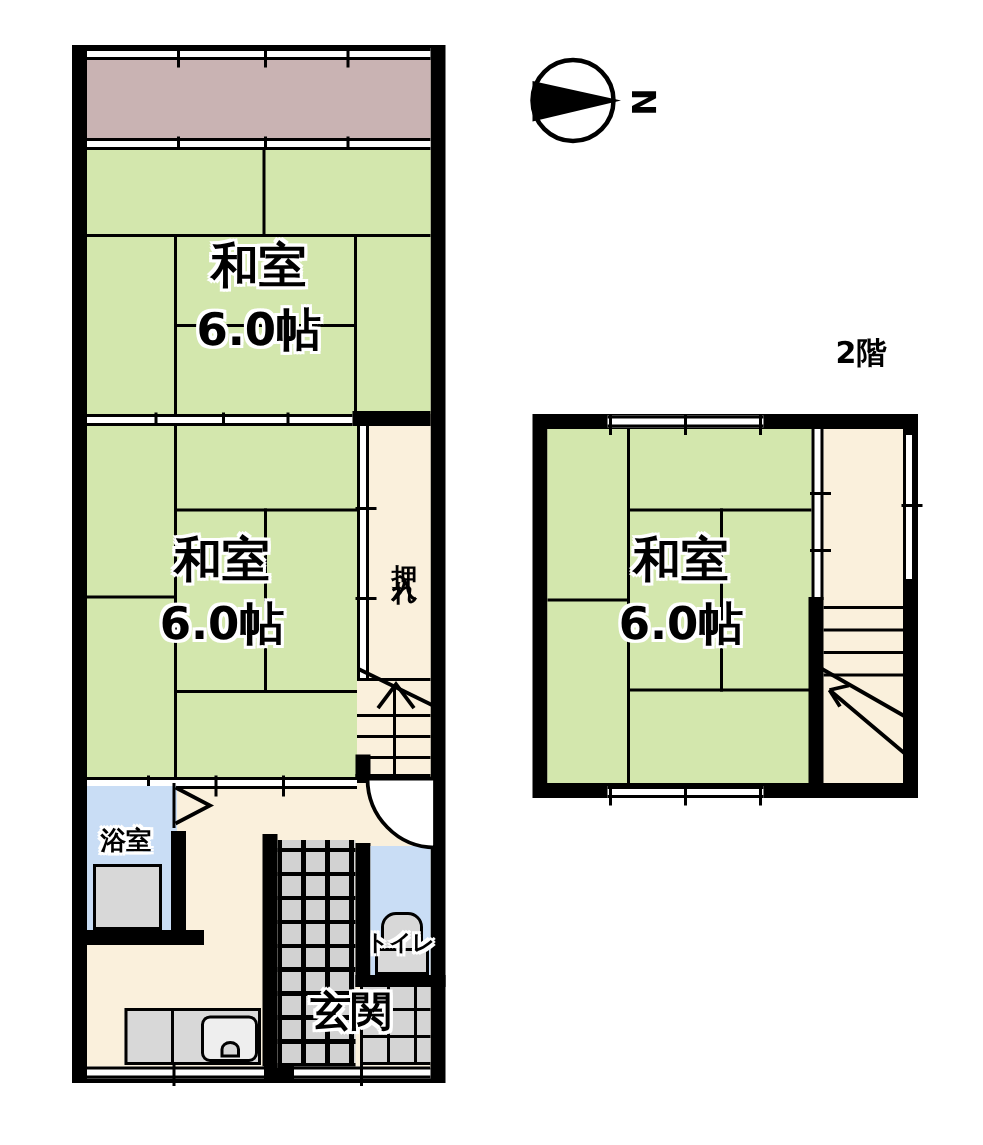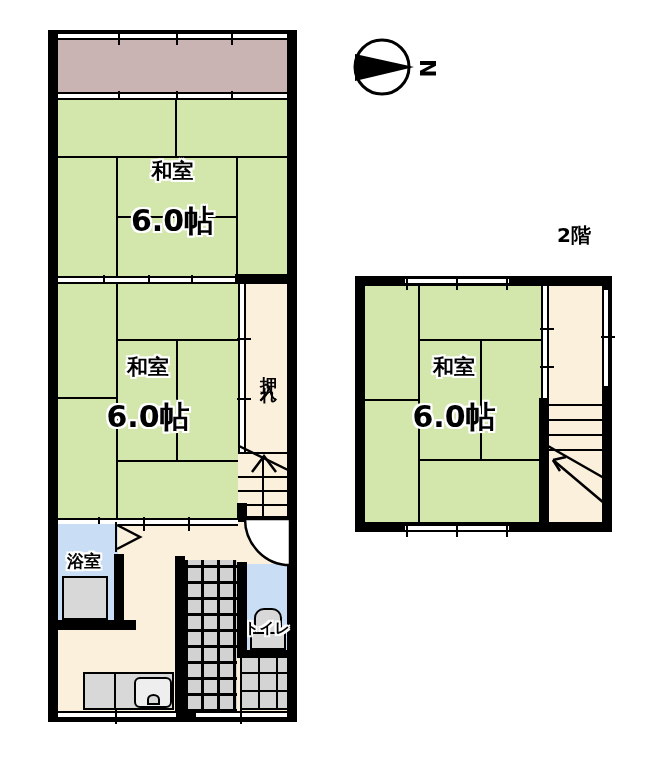--- a/index.html
+++ b/index.html
@@ -14,21 +14,21 @@
   .mauve{background:#c9b3b3;}
   .blue{background:#c9ddf5;}
   
   .win-h{position:absolute;height:4px;background:#fff;border-top:2px solid #000;border-bottom:2px solid #000;}
   .win-v{position:absolute;width:4px;background:#fff;border-left:2px solid #000;border-right:2px solid #000;}
   .tick-v{position:absolute;width:2px;height:14px;top:-3px;background:#000;}
   .tick-h{position:absolute;height:2px;width:14px;left:-3px;background:#000;}
   .tat{position:absolute;background:#000;}
   .lbl{position:absolute;text-align:center;font-weight:bold;line-height:1.1;}
   .outline{text-shadow:-2px -2px 0 #fff,2px -2px 0 #fff,-2px 2px 0 #fff,2px 2px 0 #fff,0 -2px 0 #fff,0 2px 0 #fff,-2px 0 0 #fff,2px 0 0 #fff;}
-  .room-name{font-size:21px;text-align:center;}
+  .room-name{font-size:32px;text-align:center;}
   .room-size{font-size:30px;text-align:center;}
   .small-lbl{font-size:16px;}
   .floor-lbl{font-size:20px;}
   .vtext{writing-mode:vertical-rl;text-orientation:upright;letter-spacing:6px;}
   .tiles-dark{
     background-color:#d2d2d2;
     background-image:
       repeating-linear-gradient(0deg,#000 0 3px,transparent 3px 16px),
       repeating-linear-gradient(90deg,#000 0 3px,transparent 3px 16px);
   }
@@ -108,20 +108,21 @@
 
   <div class="abs blue" style="left:58px;top:524px;width:60px;height:100px;"></div>
   <div class="wall" style="left:114px;top:554px;width:10px;height:70px;"></div>
   <div class="wall" style="left:48px;top:620px;width:88px;height:10px;"></div>
   <div class="fixture" style="left:62px;top:576px;width:42px;height:40px;"></div>
   <div class="lbl outline" style="left:56px;top:552px;width:56px;font-size:17px;">浴室</div>
 
   <div class="wall" style="left:175px;top:556px;width:10px;height:166px;"></div>
   <div class="abs tiles-dark" style="left:185px;top:560px;width:52px;height:152px;"></div>
   <div class="abs tiles-light" style="left:240px;top:658px;width:47px;height:52px;"></div>
+  <div class="lbl outline" style="left:188px;top:660px;width:92px;font-size:27px;">玄関</div>
 
   <div class="wall" style="left:237px;top:562px;width:10px;height:96px;"></div>
   <div class="abs blue" style="left:247px;top:564px;width:40px;height:86px;"></div>
   <div class="wall" style="left:237px;top:650px;width:60px;height:8px;"></div>
   <div class="fixture" style="left:254px;top:608px;width:24px;height:24px;border-radius:10px 10px 3px 3px;"></div>
   <div class="fixture" style="left:250px;top:632px;width:32px;height:14px;"></div>
   <div class="lbl outline" style="left:242px;top:598px;width:50px;font-size:15px;margin-top:22px;">トイレ</div>
 
   <div class="fixture" style="left:83px;top:672px;width:87px;height:34px;"></div>
   <div class="tat" style="left:114px;top:674px;width:2px;height:34px;"></div>

